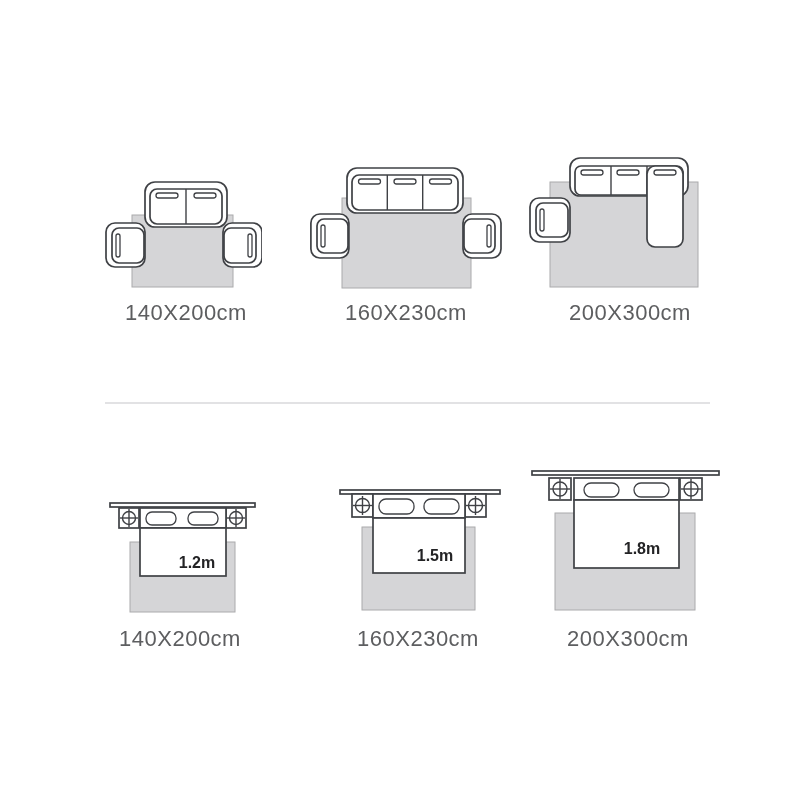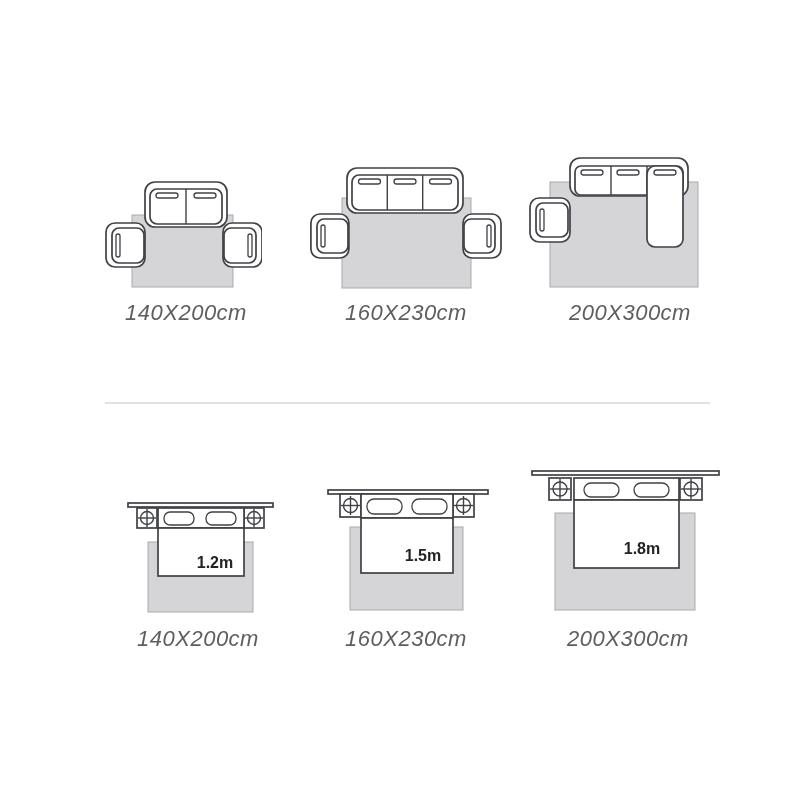--- a/index.html
+++ b/index.html
@@ -4,21 +4,21 @@
 <style>
   html,body{margin:0;padding:0;background:#ffffff;}
   .canvas{
     position:relative;width:800px;height:800px;background:#ffffff;
     font-family:"Liberation Sans",sans-serif;overflow:hidden;
   }
   .card{position:absolute;}
   .card svg{position:absolute;display:block;}
   .size-label{
     position:absolute;left:0;width:100%;text-align:center;
-    font-size:22px;letter-spacing:0.5px;color:#5d5e60;font-style:italic;
+    font-size:22px;letter-spacing:0.5px;color:#5d5e60;
   }
   .divider{position:absolute;background:#e2e2e4;}
   .outline{fill:#ffffff;stroke:#3f4145;stroke-width:1.7;}
   .detail{fill:none;stroke:#3f4145;stroke-width:1.4;}
   .slot{fill:#ffffff;stroke:#3f4145;stroke-width:1.3;}
   .rug{fill:#d5d5d7;stroke:#aaaaac;stroke-width:1;}
   .bedtext{font-family:"Liberation Sans",sans-serif;font-size:16px;font-weight:700;fill:#232325;}
 </style>
 </head>
 <body>
@@ -95,21 +95,21 @@
         <rect class="slot" x="53" y="14" width="22" height="5" rx="2.5"></rect>
         <rect class="slot" x="89" y="14" width="22" height="5" rx="2.5"></rect>
         <rect class="slot" x="126" y="14" width="22" height="5" rx="2.5"></rect>
       </g>
     </svg>
     <div class="size-label" style="top:148px;">200X300cm</div>
   </div>
 
   <div class="divider" style="left:105px;top:402px;width:605px;height:2px;"></div>
 
-  <div class="card" style="left:106px;top:460px;width:184px;height:190px;">
+  <div class="card" style="left:88px;top:460px;width:184px;height:190px;">
     <svg width="160" height="120" viewBox="0 0 160 120" style="left:15px;top:38px;">
       <rect class="outline" x="7" y="5" width="145" height="4"></rect>
       <g>
         <rect class="outline" x="16" y="10" width="20" height="20"></rect>
         <circle class="detail" cx="26" cy="20" r="6.5"></circle>
         <line class="detail" x1="17" y1="20" x2="35" y2="20"></line>
         <line class="detail" x1="26" y1="11" x2="26" y2="29"></line>
       </g>
       <g>
         <rect class="outline" x="123" y="10" width="20" height="20"></rect>
@@ -122,21 +122,21 @@
         <rect class="outline" x="37" y="10" width="86" height="20"></rect>
         <rect class="outline" x="37" y="30" width="86" height="48"></rect>
         <rect class="slot" x="43" y="14" width="30" height="13" rx="6"></rect>
         <rect class="slot" x="85" y="14" width="30" height="13" rx="6"></rect>
         <text class="bedtext" x="94" y="70" text-anchor="middle">1.2m</text>
       </g>
     </svg>
     <div class="size-label" style="top:166px;">140X200cm</div>
   </div>
 
-  <div class="card" style="left:314px;top:460px;width:184px;height:190px;">
+  <div class="card" style="left:326px;top:460px;width:184px;height:190px;">
     <svg width="175" height="128" viewBox="0 0 175 128" style="left:6px;top:26px;">
       <rect class="outline" x="8" y="4" width="160" height="4"></rect>
       <g>
         <rect class="outline" x="20" y="8" width="21" height="23"></rect>
         <circle class="detail" cx="30.5" cy="19.5" r="7"></circle>
         <line class="detail" x1="21" y1="19.5" x2="40" y2="19.5"></line>
         <line class="detail" x1="30.5" y1="10" x2="30.5" y2="29"></line>
       </g>
       <g>
         <rect class="outline" x="133" y="8" width="21" height="23"></rect>

